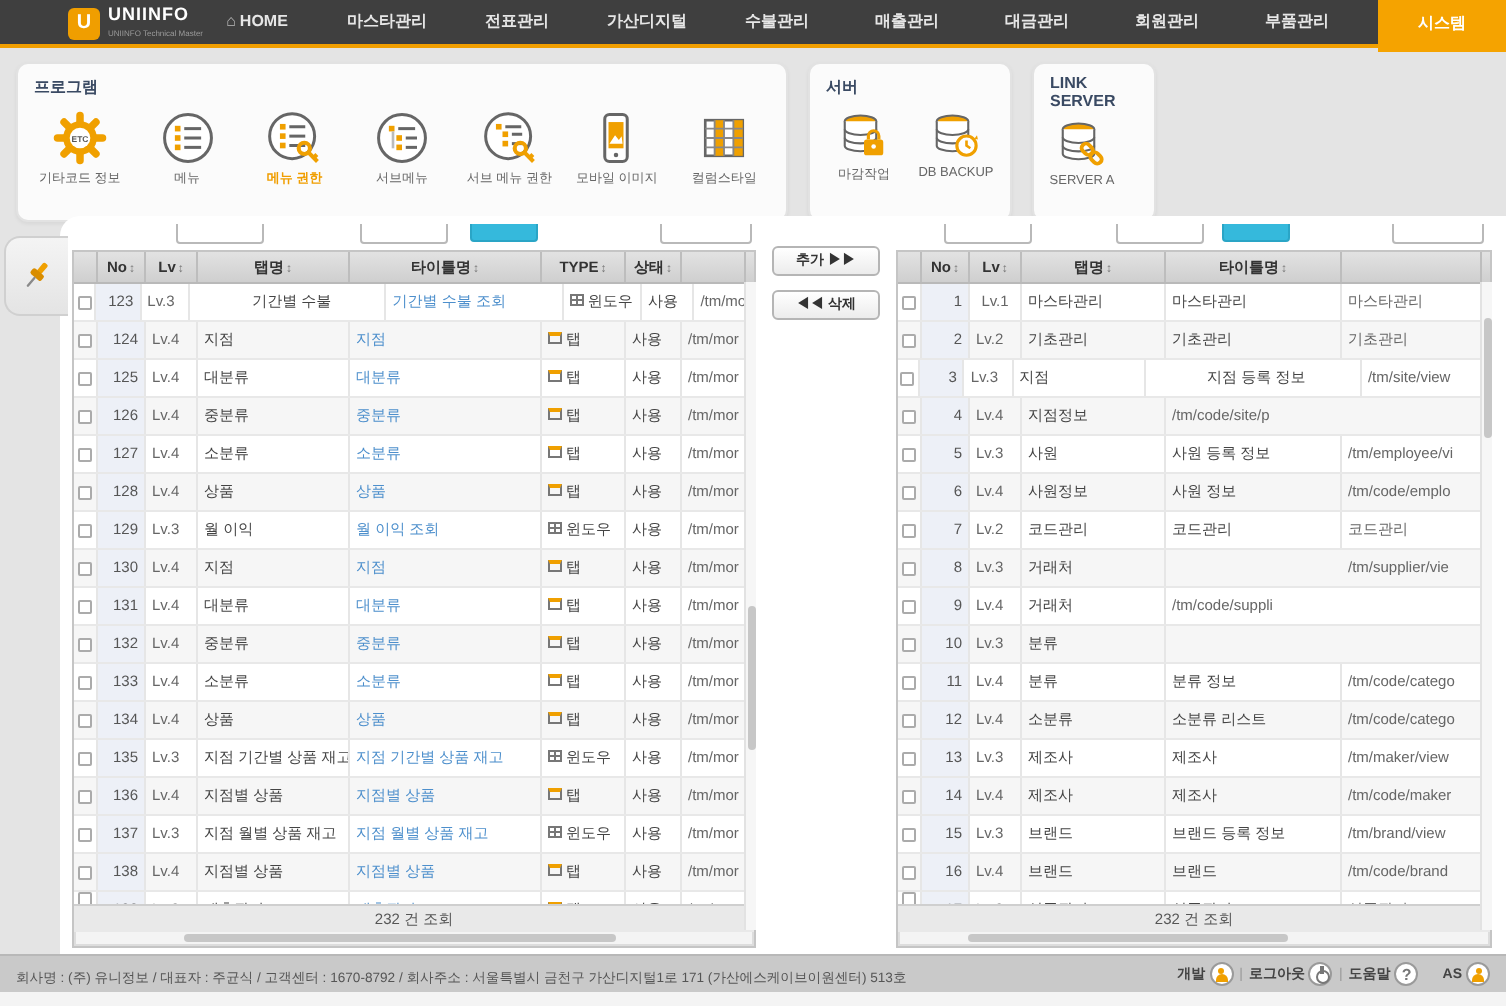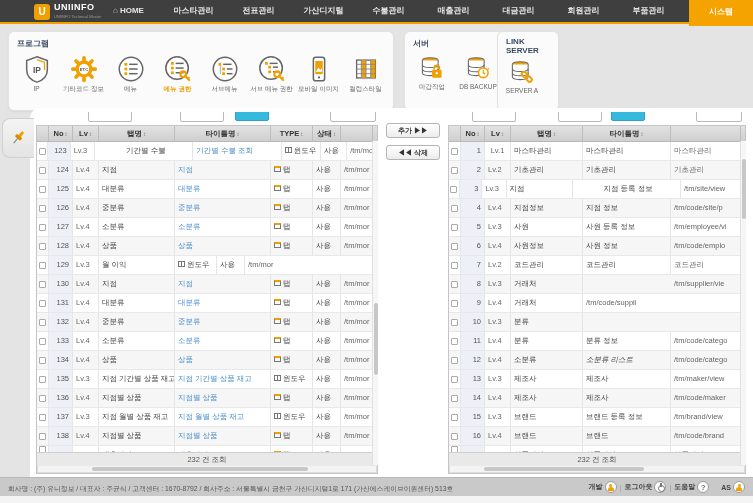--- a/index.html
+++ b/index.html
@@ -114,25 +114,20 @@
         <div class="nav-item">회원관리</div>
         <div class="nav-item">부품관리</div>
       </nav>
     <div class="nav-active">시스템</div>
   </header>
 
   <section class="card" style="left:8px; width:386px;">
     <div class="card-title">프로그램</div>
     <div class="card-items" id="program-items">
         <div class="prog-item"><span><svg viewBox="0 0 32 32">
-              <path d="M16 3 27 7v10c0 7-5 11-11 13C10 28 5 24 5 17V7Z" fill="#fff" stroke="#666" stroke-width="1.6"></path>
-              <path d="M16 6 24 9v8" fill="none" stroke="#f0a000" stroke-width="1.4"></path>
-              <text x="16" y="20" font-size="9" font-weight="bold" fill="#555" text-anchor="middle">IP</text>
-            </svg></span><span class="prog-label">IP</span></div>
-        <div class="prog-item"><span><svg viewBox="0 0 32 32">
               <g stroke="#f0a000" stroke-width="4" stroke-linecap="round">
                 <line x1="16" y1="4" x2="16" y2="28"></line>
                 <line x1="4" y1="16" x2="28" y2="16"></line>
                 <line x1="7.5" y1="7.5" x2="24.5" y2="24.5"></line>
                 <line x1="24.5" y1="7.5" x2="7.5" y2="24.5"></line>
               </g>
               <circle cx="16" cy="16" r="9" fill="#f0a000"></circle>
               <circle cx="16" cy="16" r="5.5" fill="#fff"></circle>
               <text x="16" y="18" font-size="4.5" font-weight="bold" fill="#555" text-anchor="middle">ETC</text>
             </svg></span><span class="prog-label">기타코드 정보</span></div>
@@ -228,21 +223,21 @@
               <ellipse cx="14" cy="7.5" rx="9" ry="3.2" fill="#f0a000" stroke="#666" stroke-width="1.2"></ellipse>
               <path d="M5 7.5v14c0 1.8 4 3.2 9 3.2s9-1.4 9-3.2v-14" fill="#fff" stroke="#666" stroke-width="1.2"></path>
               <path d="M5 12.2c0 1.8 4 3.2 9 3.2s9-1.4 9-3.2M5 17c0 1.8 4 3.2 9 3.2s9-1.4 9-3.2" fill="none" stroke="#666" stroke-width="1.2"></path>
               <circle cx="22" cy="21.5" r="5.5" fill="#fff" stroke="#f0a000" stroke-width="1.8"></circle>
               <path d="M22 18.5v3l2.2 1.5" fill="none" stroke="#f0a000" stroke-width="1.5"></path>
               <path d="M26.5 17.5l1.5-2 .5 2.5z" fill="#f0a000"></path>
             </svg></span><span class="prog-label">DB BACKUP</span></div>
       </div>
   </section>
 
-  <section class="card" style="left:497px; width:62px;">
+  <section class="card" style="left:516px; width:62px;">
     <div class="link-title">LINK<br>SERVER</div>
     <div class="link-item" id="link-items">
         <div class="srv-item"><span><svg viewBox="0 0 32 32">
               <ellipse cx="14" cy="7.5" rx="9" ry="3.2" fill="#f0a000" stroke="#666" stroke-width="1.2"></ellipse>
               <path d="M5 7.5v14c0 1.8 4 3.2 9 3.2s9-1.4 9-3.2v-14" fill="#fff" stroke="#666" stroke-width="1.2"></path>
               <path d="M5 12.2c0 1.8 4 3.2 9 3.2s9-1.4 9-3.2M5 17c0 1.8 4 3.2 9 3.2s9-1.4 9-3.2" fill="none" stroke="#666" stroke-width="1.2"></path>
               <g fill="none" stroke="#f0a000" stroke-width="2.2">
                 <rect x="15.5" y="16.5" width="7" height="5" rx="2.4" transform="rotate(45 19 19)"></rect>
                 <rect x="20.5" y="21.5" width="7" height="5" rx="2.4" transform="rotate(45 24 24)"></rect>
               </g>
@@ -354,20 +349,21 @@
                 <div class="cell" style="width: 28px;">사용</div>
                 <div class="cell path" style="width: 32px;">/tm/mor</div>
               </div>
               <div class="g-row">
                 <div class="cell chk" style="width: 12px;">
                   <span class="cbox"></span>
                 </div>
                 <div class="cell no" style="width: 24px;">129</div>
                 <div class="cell lv" style="width: 26px;">Lv.3</div>
                 <div class="cell" style="width: 76px;">월 이익</div>
+                <div class="cell title-link" style="width: 96px;">월 이익 조회</div>
                 <div class="cell" style="width: 42px;"><span class="ti ti-window"></span>윈도우</div>
                 <div class="cell" style="width: 28px;">사용</div>
                 <div class="cell path" style="width: 32px;">/tm/mor</div>
               </div>
               <div class="g-row">
                 <div class="cell chk" style="width: 12px;">
                   <span class="cbox"></span>
                 </div>
                 <div class="cell no" style="width: 24px;">130</div>
                 <div class="cell lv" style="width: 26px;">Lv.4</div>
@@ -550,21 +546,20 @@
                 <div class="cell" style="width: 88px; margin-left: 28px;">지점 등록 정보</div>
                 <div class="cell path" style="width: 70px;">/tm/site/view</div>
               </div>
               <div class="g-row">
                 <div class="cell chk" style="width: 12px;">
                   <span class="cbox"></span>
                 </div>
                 <div class="cell no" style="width: 24px;">4</div>
                 <div class="cell lv" style="width: 26px;">Lv.4</div>
                 <div class="cell" style="width: 72px;">지점정보</div>
-                <div class="cell" style="width: 88px;">지점 정보</div>
                 <div class="cell path" style="width: 70px;">/tm/code/site/p</div>
               </div>
               <div class="g-row">
                 <div class="cell chk" style="width: 12px;">
                   <span class="cbox"></span>
                 </div>
                 <div class="cell no" style="width: 24px;">5</div>
                 <div class="cell lv" style="width: 26px;">Lv.3</div>
                 <div class="cell" style="width: 72px;">사원</div>
                 <div class="cell" style="width: 88px;">사원 등록 정보</div>
@@ -628,21 +623,21 @@
                 <div class="cell" style="width: 88px;">분류 정보</div>
                 <div class="cell path" style="width: 70px;">/tm/code/catego</div>
               </div>
               <div class="g-row">
                 <div class="cell chk" style="width: 12px;">
                   <span class="cbox"></span>
                 </div>
                 <div class="cell no" style="width: 24px;">12</div>
                 <div class="cell lv" style="width: 26px;">Lv.4</div>
                 <div class="cell" style="width: 72px;">소분류</div>
-                <div class="cell" style="width: 88px; font-style: italic;">소분류 리스트</div>
+                <div class="cell" style="width: 88px;">소분류 리스트</div>
                 <div class="cell path" style="width: 70px;">/tm/code/catego</div>
               </div>
               <div class="g-row">
                 <div class="cell chk" style="width: 12px;">
                   <span class="cbox"></span>
                 </div>
                 <div class="cell no" style="width: 24px;">13</div>
                 <div class="cell lv" style="width: 26px;">Lv.3</div>
                 <div class="cell" style="width: 72px;">제조사</div>
                 <div class="cell" style="width: 88px;">제조사</div>

